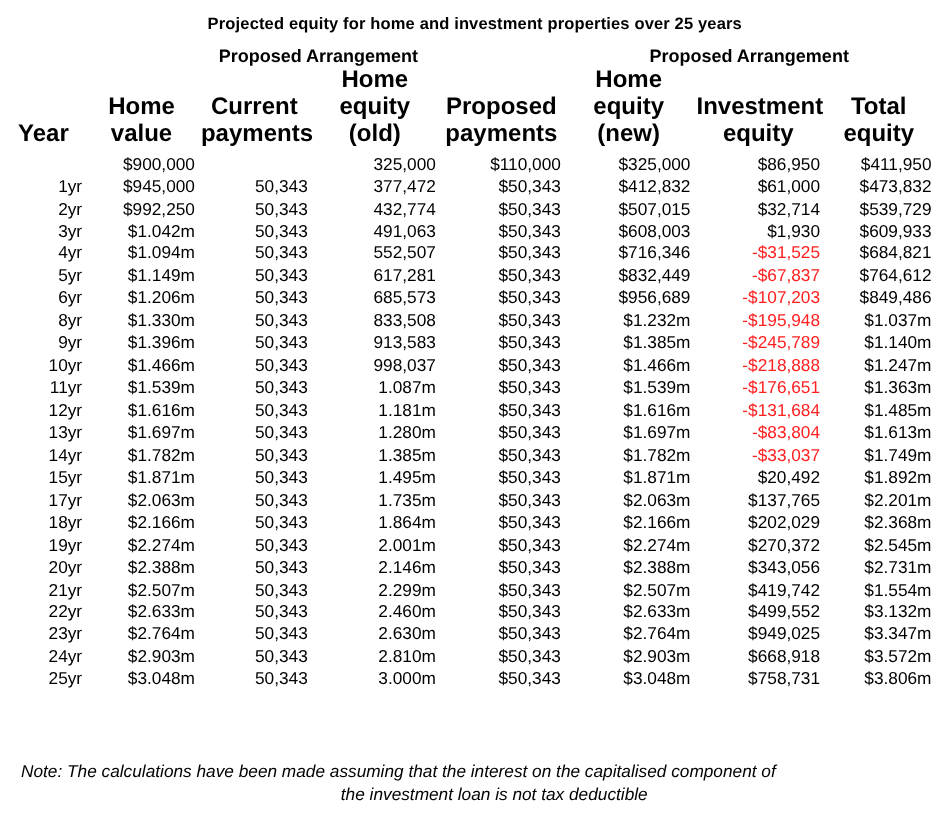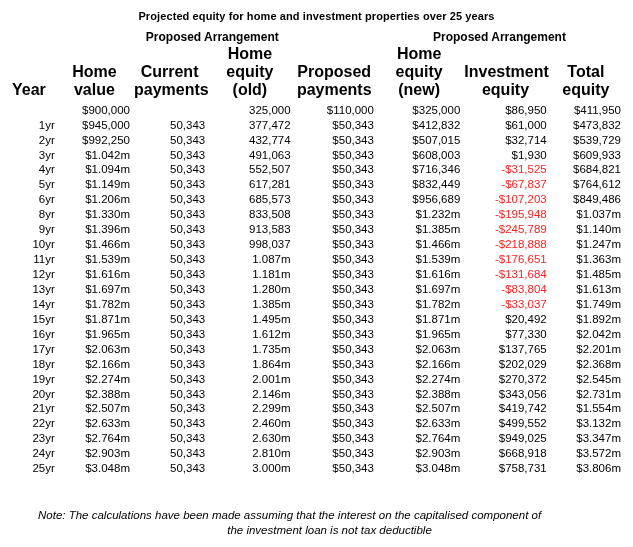--- a/index.html
+++ b/index.html
@@ -76,21 +76,21 @@
   .note {
     position: absolute;
     left: 14px;
     right: 14px;
     bottom: 8px;
     font-size: 11.5px;
     font-style: italic;
     line-height: 1.35;
   }
   .note .nlabel { font-style: italic; }
-  .note .l1 { display: block; margin-left: 24px; }
+  .note .l1 { display: block; }
   .note .l2 { display: block; text-align: center; padding-left: 26px; }
 </style>
 </head>
 <body>
 
 <div class="page">
 
   <div class="title">Projected equity for home and investment properties over 25 years</div>
 
   <table class="equity">
@@ -268,30 +268,20 @@
           <td class="year">15yr</td>
           <td class="num">$1.871m</td>
           <td class="num">50,343</td>
           <td class="num">1.495m</td>
           <td class="num">$50,343</td>
           <td class="num">$1.871m</td>
           <td class="num">$20,492</td>
           <td class="num">$1.892m</td>
         </tr>
         <tr>
-          <td class="year">16yr</td>
-          <td class="num">$1.965m</td>
-          <td class="num">50,343</td>
-          <td class="num">1.612m</td>
-          <td class="num">$50,343</td>
-          <td class="num">$1.965m</td>
-          <td class="num">$77,330</td>
-          <td class="num">$2.042m</td>
-        </tr>
-        <tr>
           <td class="year">17yr</td>
           <td class="num">$2.063m</td>
           <td class="num">50,343</td>
           <td class="num">1.735m</td>
           <td class="num">$50,343</td>
           <td class="num">$2.063m</td>
           <td class="num">$137,765</td>
           <td class="num">$2.201m</td>
         </tr>
         <tr>

